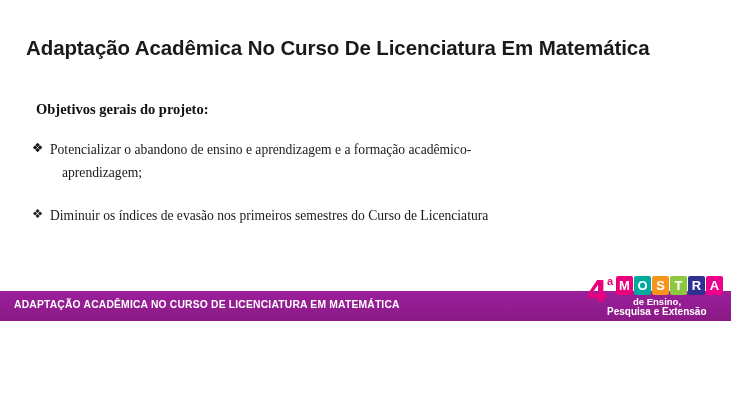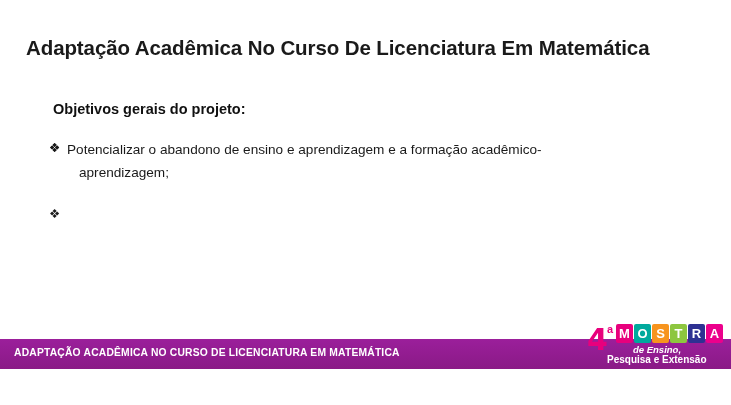--- a/index.html
+++ b/index.html
@@ -12,40 +12,41 @@
     background: #ffffff;
     font-family: "Liberation Sans", sans-serif;
     overflow: hidden;
     position: relative;
   }
   .slide {
     position: absolute;
     left: 0;
     top: 0;
     width: 731px;
-    height: 369px;
+    height: 321px;
     background: #ffffff;
     box-sizing: border-box;
   }
   .slide-title {
     position: absolute;
     left: 26px;
     top: 36px;
     width: 690px;
     font-size: 20.5px;
     font-weight: bold;
     color: #1a1a1a;
     letter-spacing: -0.1px;
     line-height: 1.2;
   }
   .body-area {
     position: absolute;
-    left: 49px;
+    left: 32px;
     top: 100px;
     width: 666px;
+    font-family: Liberation Serif, serif;
   }
   .subhead {
     font-size: 14.5px;
     font-weight: bold;
     color: #111111;
     margin: 0 0 14px 4px;
     line-height: 1.3;
   }
   .bullet-list {
     list-style: none;
@@ -141,21 +142,20 @@
   .lb2 { background: #f7941e; }
   .lb3 { background: #8dc63f; }
   .lb4 { background: #2e3192; }
   .lb5 { background: #ec008c; }
   .logo-sub1 {
     position: absolute;
     left: 48px;
     top: 23px;
     font-size: 9.5px;
     font-weight: bold;
-    font-style: italic;
     color: #ffffff;
     text-align: right;
   }
   .logo-sub2 {
     position: absolute;
     left: 22px;
     top: 33px;
     font-size: 10px;
     font-weight: bold;
     color: #ffffff;
@@ -175,20 +175,21 @@
       <li class="bullet-item">
         <span class="bullet-marker">❖</span>
       </li>
       <li class="bullet-item">
         <span class="bullet-marker">❖</span>
         <span>Potencializar o abandono de ensino e aprendizagem e a formação acadêmico-</span>
         <span class="bullet-line2">aprendizagem;</span>
       </li>
       <li class="bullet-item">
         <span class="bullet-marker">❖</span>
+        <span>Diminuir os índices de evasão nos primeiros semestres do Curso de Licenciatura</span>
       </li>
     </ul>
   </div>
 
   <div class="footer-bar">
     <div class="footer-text">ADAPTAÇÃO ACADÊMICA NO CURSO DE LICENCIATURA EM MATEMÁTICA</div>
   </div>
 
   <div class="footer-logo">
     <span class="logo-four">4</span>

